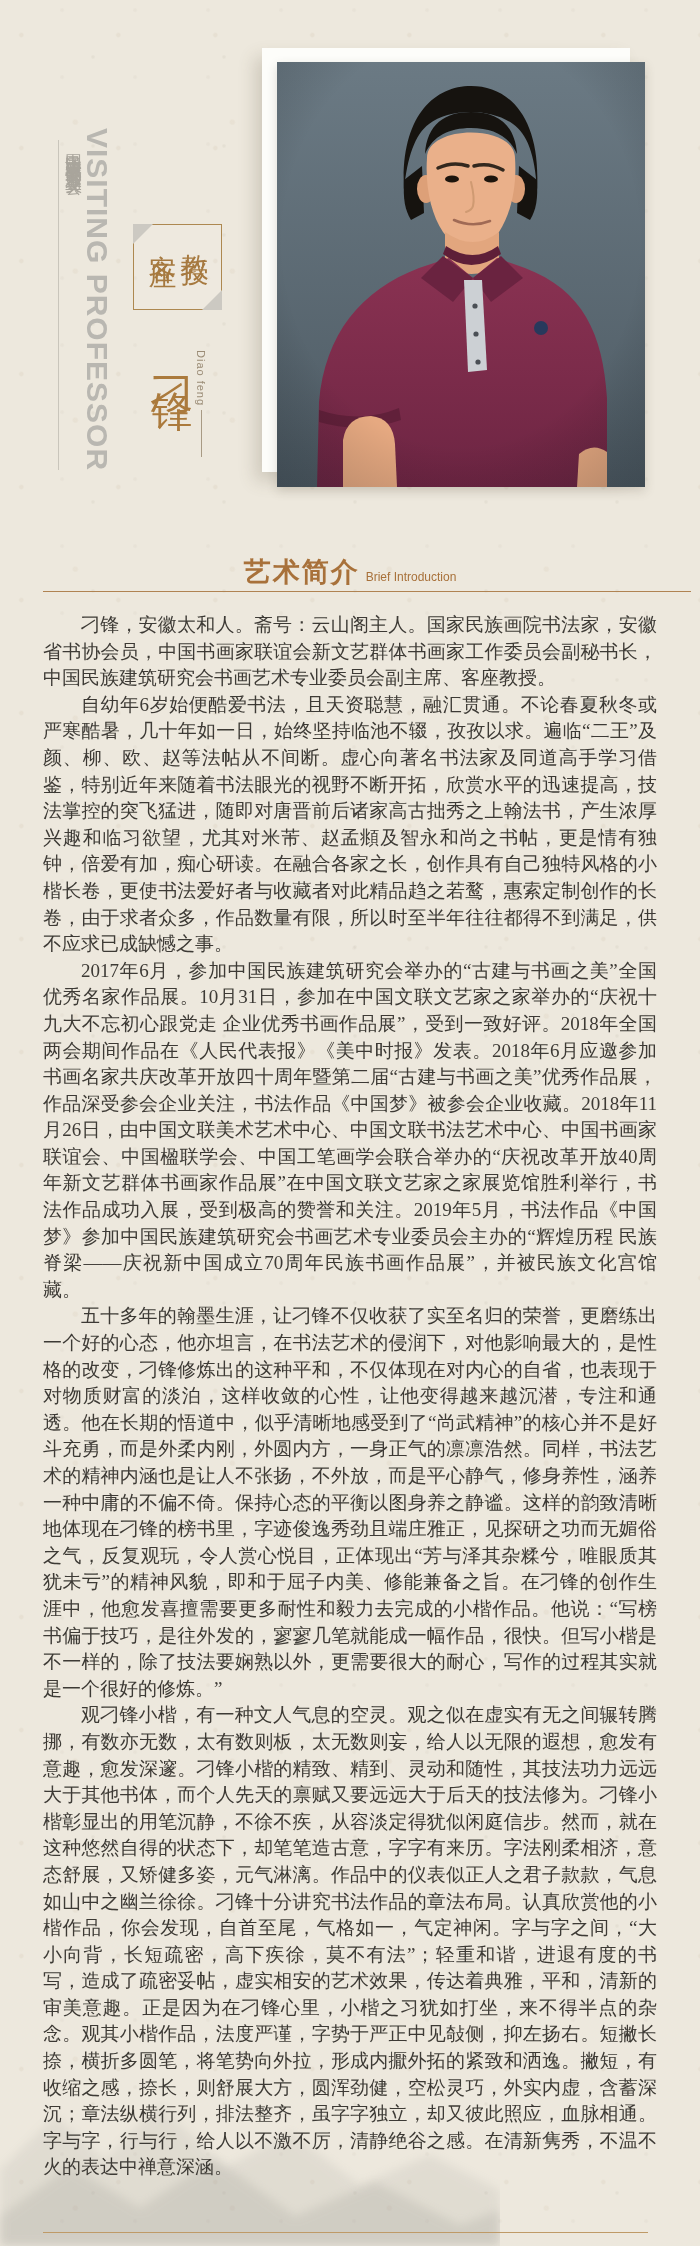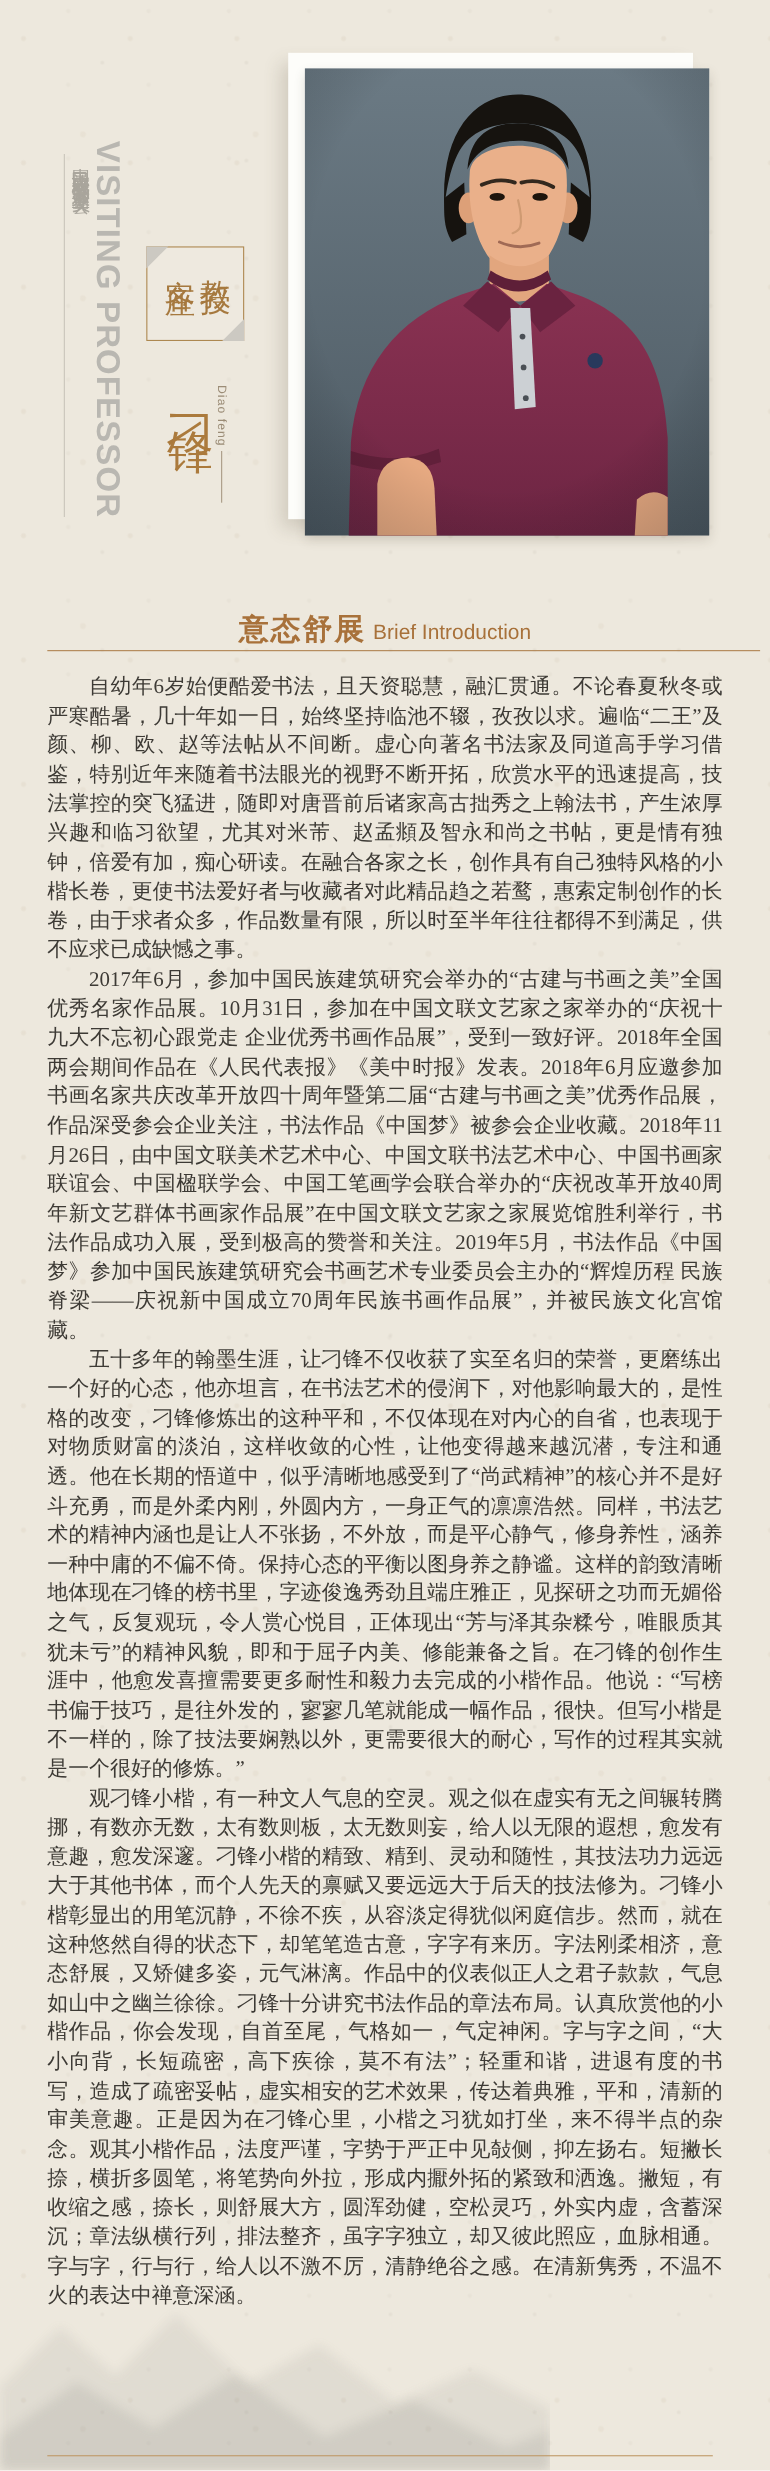--- a/index.html
+++ b/index.html
@@ -62,21 +62,21 @@
     background:#fdfdfa;
     box-shadow:-7px 9px 16px rgba(90,80,60,.20);
   }
   .photo{position:absolute;left:277px;top:62px;width:368px;height:425px;
     box-shadow:0 4px 10px rgba(70,60,45,.18);}
   .photo svg{display:block;width:100%;height:100%;}
   
   .sec-title{position:absolute;left:0;top:554px;width:700px;text-align:center;white-space:nowrap;}
   .sec-cn{font-size:27px;font-weight:bold;letter-spacing:2px;color:#a8713a;}
   .sec-en{font-family:"Liberation Sans","DejaVu Sans",sans-serif;
-    font-size:19px;color:#a8713a;margin-left:6px;}
+    font-size:12px;color:#a8713a;margin-left:6px;}
   .divider{position:absolute;height:1px;background:#b08352;}
   .divider.d-top{left:43px;top:591px;width:648px;}
   .divider.d-bottom{left:43px;top:2232px;width:605px;background:#bf9a67;}
   
   .article{
     position:absolute;left:43px;top:612px;width:614px;
     font-size:19px;line-height:26.6px;color:#3d3a35;
     text-align:justify;
   }
   .article p{margin:0;text-indent:2em;}
@@ -159,37 +159,38 @@
 
       <path d="M42,348 Q84,362 122,346 L124,358 Q84,372 42,360 Z" fill="#61203a"></path>
       <path d="M66,425 L66,378 Q70,354 94,354 Q116,356 118,382 L120,425 Z" fill="#e6a981"></path>
 
       <path d="M300,425 L302,392 Q316,380 330,390 L330,425 Z" fill="#e6a981"></path>
       <rect width="368" height="425" fill="url(#vign)"></rect>
     </svg>
   </div>
 
   <div class="sec-title">
-    <span class="sec-cn">意态舒展</span><span class="sec-en">Brief Introduction</span>
+    <span class="sec-cn">艺术简介</span><span class="sec-en">Brief Introduction</span>
   </div>
   <div class="divider d-top"></div>
 
   <div class="mountains">
     <svg viewBox="0 0 500 226" preserveAspectRatio="none">
       <defs>
           <filter id="mblur" x="-10%" y="-10%" width="120%" height="120%">
             <feGaussianBlur stdDeviation="5"></feGaussianBlur>
           </filter>
         </defs>
       <path d="M0,150 L55,96 L105,140 L160,84 L225,148 L290,112 L360,165 L430,135 L500,170 L500,226 L0,226 Z" fill="#8e8e89" opacity="0.13" filter="url(#mblur)"></path>
       <path d="M0,196 L70,146 L140,188 L215,138 L295,196 L375,162 L460,205 L500,190 L500,226 L0,226 Z" fill="#83837e" opacity="0.16" filter="url(#mblur)"></path>
     </svg>
   </div>
 
   <div class="article">
+      <p>刁锋，安徽太和人。斋号：云山阁主人。国家民族画院书法家，安徽省书协会员，中国书画家联谊会新文艺群体书画家工作委员会副秘书长，中国民族建筑研究会书画艺术专业委员会副主席、客座教授。</p>
       <p>自幼年6岁始便酷爱书法，且天资聪慧，融汇贯通。不论春夏秋冬或严寒酷暑，几十年如一日，始终坚持临池不辍，孜孜以求。遍临“二王”及颜、柳、欧、赵等法帖从不间断。虚心向著名书法家及同道高手学习借鉴，特别近年来随着书法眼光的视野不断开拓，欣赏水平的迅速提高，技法掌控的突飞猛进，随即对唐晋前后诸家高古拙秀之上翰法书，产生浓厚兴趣和临习欲望，尤其对米芾、赵孟頫及智永和尚之书帖，更是情有独钟，倍爱有加，痴心研读。在融合各家之长，创作具有自己独特风格的小楷长卷，更使书法爱好者与收藏者对此精品趋之若鹜，惠索定制创作的长卷，由于求者众多，作品数量有限，所以时至半年往往都得不到满足，供不应求已成缺憾之事。</p>
       <p>2017年6月，参加中国民族建筑研究会举办的“古建与书画之美”全国优秀名家作品展。10月31日，参加在中国文联文艺家之家举办的“庆祝十九大不忘初心跟党走 企业优秀书画作品展”，受到一致好评。2018年全国两会期间作品在《人民代表报》《美中时报》发表。2018年6月应邀参加书画名家共庆改革开放四十周年暨第二届“古建与书画之美”优秀作品展，作品深受参会企业关注，书法作品《中国梦》被参会企业收藏。2018年11月26日，由中国文联美术艺术中心、中国文联书法艺术中心、中国书画家联谊会、中国楹联学会、中国工笔画学会联合举办的“庆祝改革开放40周年新文艺群体书画家作品展”在中国文联文艺家之家展览馆胜利举行，书法作品成功入展，受到极高的赞誉和关注。2019年5月，书法作品《中国梦》参加中国民族建筑研究会书画艺术专业委员会主办的“辉煌历程 民族脊梁——庆祝新中国成立70周年民族书画作品展”，并被民族文化宫馆藏。</p>
       <p>五十多年的翰墨生涯，让刁锋不仅收获了实至名归的荣誉，更磨练出一个好的心态，他亦坦言，在书法艺术的侵润下，对他影响最大的，是性格的改变，刁锋修炼出的这种平和，不仅体现在对内心的自省，也表现于对物质财富的淡泊，这样收敛的心性，让他变得越来越沉潜，专注和通透。他在长期的悟道中，似乎清晰地感受到了“尚武精神”的核心并不是好斗充勇，而是外柔内刚，外圆内方，一身正气的凛凛浩然。同样，书法艺术的精神内涵也是让人不张扬，不外放，而是平心静气，修身养性，涵养一种中庸的不偏不倚。保持心态的平衡以图身养之静谧。这样的韵致清晰地体现在刁锋的榜书里，字迹俊逸秀劲且端庄雅正，见探研之功而无媚俗之气，反复观玩，令人赏心悦目，正体现出“芳与泽其杂糅兮，唯眼质其犹未亏”的精神风貌，即和于屈子内美、修能兼备之旨。在刁锋的创作生涯中，他愈发喜擅需要更多耐性和毅力去完成的小楷作品。他说：“写榜书偏于技巧，是往外发的，寥寥几笔就能成一幅作品，很快。但写小楷是不一样的，除了技法要娴熟以外，更需要很大的耐心，写作的过程其实就是一个很好的修炼。”</p>
       <p>观刁锋小楷，有一种文人气息的空灵。观之似在虚实有无之间辗转腾挪，有数亦无数，太有数则板，太无数则妄，给人以无限的遐想，愈发有意趣，愈发深邃。刁锋小楷的精致、精到、灵动和随性，其技法功力远远大于其他书体，而个人先天的禀赋又要远远大于后天的技法修为。刁锋小楷彰显出的用笔沉静，不徐不疾，从容淡定得犹似闲庭信步。然而，就在这种悠然自得的状态下，却笔笔造古意，字字有来历。字法刚柔相济，意态舒展，又矫健多姿，元气淋漓。作品中的仪表似正人之君子款款，气息如山中之幽兰徐徐。刁锋十分讲究书法作品的章法布局。认真欣赏他的小楷作品，你会发现，自首至尾，气格如一，气定神闲。字与字之间，“大小向背，长短疏密，高下疾徐，莫不有法”；轻重和谐，进退有度的书写，造成了疏密妥帖，虚实相安的艺术效果，传达着典雅，平和，清新的审美意趣。正是因为在刁锋心里，小楷之习犹如打坐，来不得半点的杂念。观其小楷作品，法度严谨，字势于严正中见敧侧，抑左扬右。短撇长捺，横折多圆笔，将笔势向外拉，形成内擫外拓的紧致和洒逸。撇短，有收缩之感，捺长，则舒展大方，圆浑劲健，空松灵巧，外实内虚，含蓄深沉；章法纵横行列，排法整齐，虽字字独立，却又彼此照应，血脉相通。字与字，行与行，给人以不激不厉，清静绝谷之感。在清新隽秀，不温不火的表达中禅意深涵。</p>
     </div>
 
   <div class="divider d-bottom"></div>
 
 </div>
 

